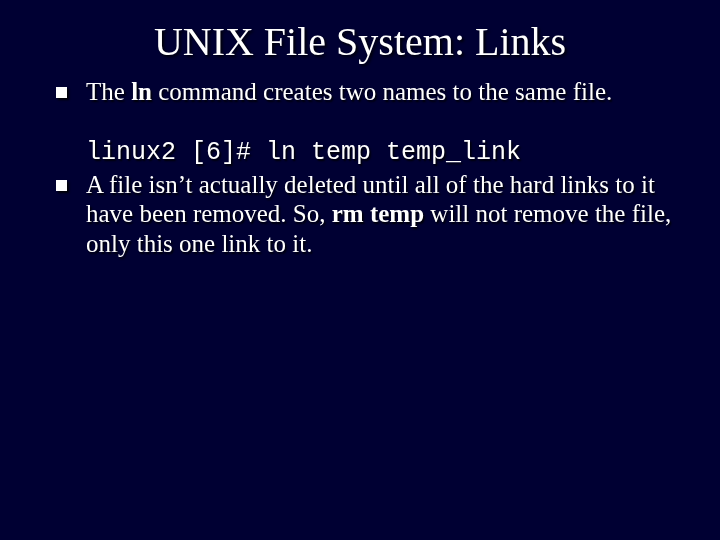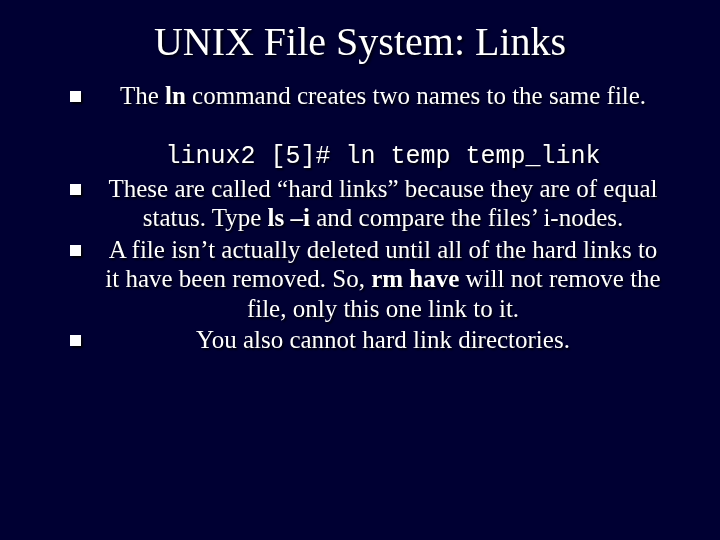--- a/index.html
+++ b/index.html
@@ -20,23 +20,22 @@
   }
   .title {
     text-align: center;
     font-size: 40px;
     font-weight: normal;
     margin: 0 0 12px 0;
     text-shadow: 2px 2px 3px rgba(0,0,0,0.9);
   }
   ul.bullets {
     list-style: none;
-    margin: 16px;
+    margin: 2px;
     padding: 0 8px 0 24px;
-    text-align: center;
   }
   ul.bullets > li {
     position: relative;
     padding-left: 30px;
     font-size: 25px;
     line-height: 1.18;
     margin: 0 0 2px 0;
     text-shadow: 1.5px 1.5px 2px rgba(0,0,0,0.9);
   }
   ul.bullets > li::before {
@@ -59,31 +58,25 @@
 
 <div class="slide">
 
   <h1 class="title">UNIX File System: Links</h1>
 
   <ul class="bullets">
 
     <li>
       <span>The </span><b>ln</b><span> command creates two names to the same file.</span><br>
       <br>
-      <span class="mono">linux2 [5]# ln temp temp_link</span>
-    </li>
-
-    <li>
-      <span>These are called “hard links” because they are of equal status.  Type </span><b>ls –i</b><span> and compare the files’ i-nodes.</span>
-    </li>
-
-    <li>
-      <span>A file isn’t actually deleted until all of the hard links to it have been removed.  So, </span><b>rm have</b><span> will not remove the file, only this one link to it.</span>
+      <span class="mono">linux2 [6]# ln temp temp_link</span>
     </li>
 
 
     <li>
-      <span>You also cannot hard link directories.</span>
+      <span>A file isn’t actually deleted until all of the hard links to it have been removed.  So, </span><b>rm temp</b><span> will not remove the file, only this one link to it.</span>
     </li>
+
+
 
   </ul>
 
 </div>
 
 </body></html>

